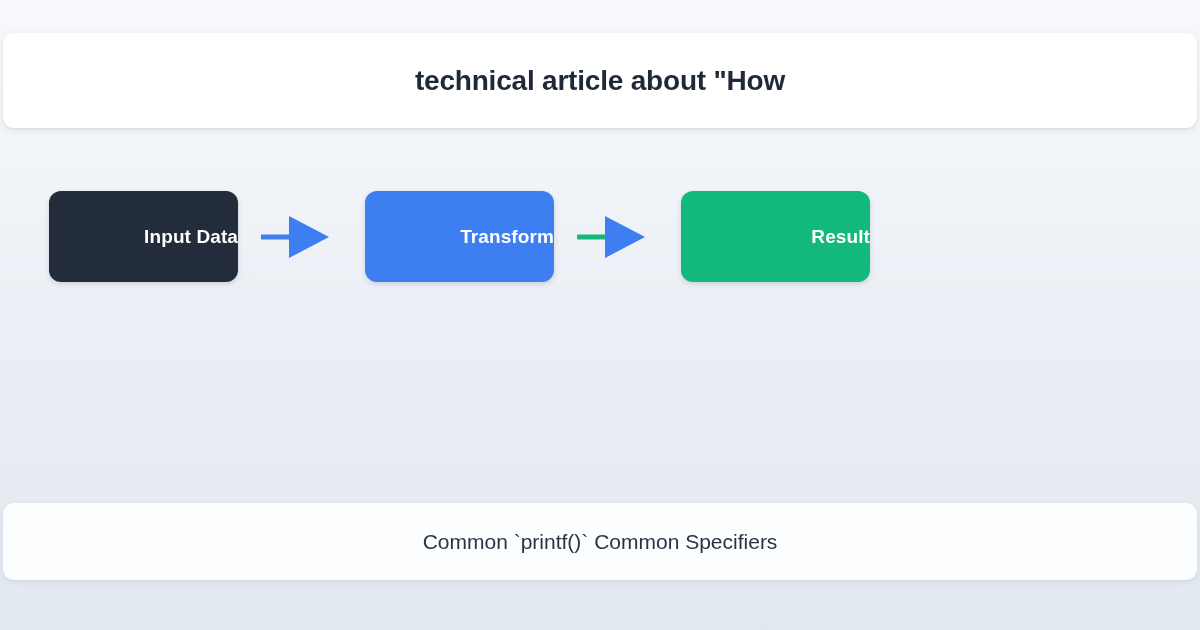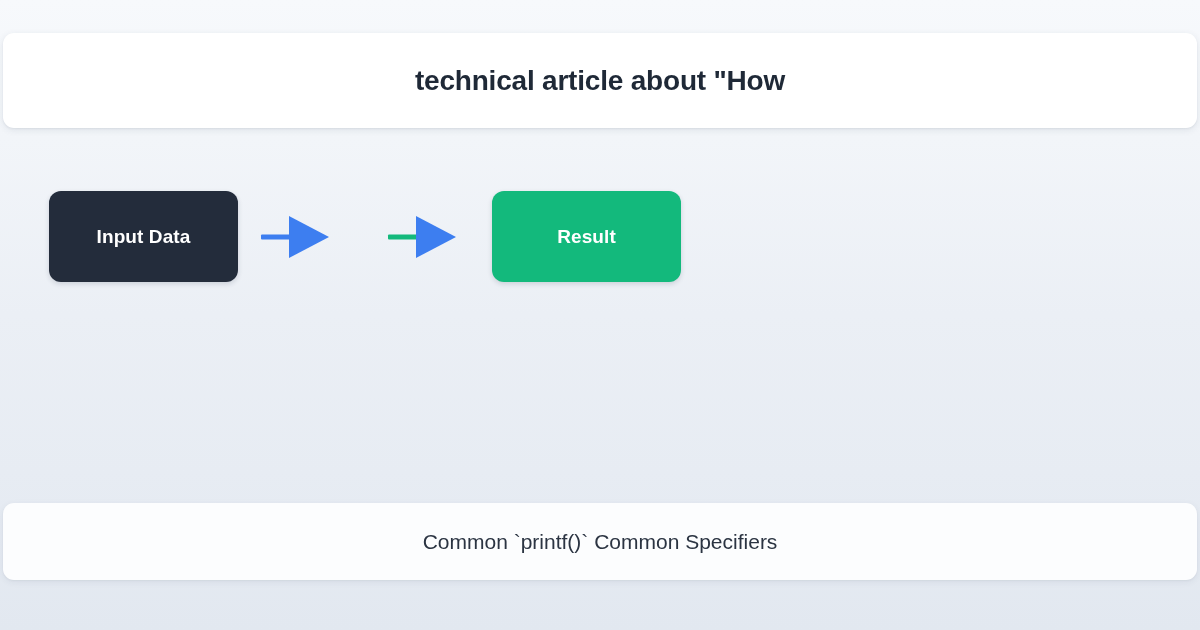--- a/index.html
+++ b/index.html
@@ -63,21 +63,21 @@
     display: flex;
     align-items: center;
   }
 
   .flow-node {
     width: 189px;
     height: 91px;
     border-radius: 12px;
     display: flex;
     align-items: center;
-    justify-content: center;
+    justify-content: flex-end;
     color: #ffffff;
     font-size: 19px;
     font-weight: bold;
     letter-spacing: 0.1px;
     box-shadow: 0 2px 5px rgba(30, 45, 70, 0.16);
   }
 
   .flow-node.dark   { background: #232c3b; }
   .flow-node.blue   { background: #3d7ef0; }
   .flow-node.green  { background: #13b97c; }
@@ -148,20 +148,23 @@
 
     <div class="flow-node dark">
       <span>Input Data</span>
     </div>
 
     <div class="flow-arrow">
       <span class="arrow-shaft" style="background:#3d7ef0;"></span>
       <span class="arrow-head" style="border-left:40px solid #3d7ef0;"></span>
     </div>
 
+    <div class="flow-node blue">
+      <span>Transform</span>
+    </div>
 
     <div class="flow-arrow">
       <span class="arrow-shaft" style="background:#13b97c;"></span>
       <span class="arrow-head" style="border-left:40px solid #3d7ef0;"></span>
     </div>
 
     <div class="flow-node green">
       <span>Result</span>
     </div>
 

